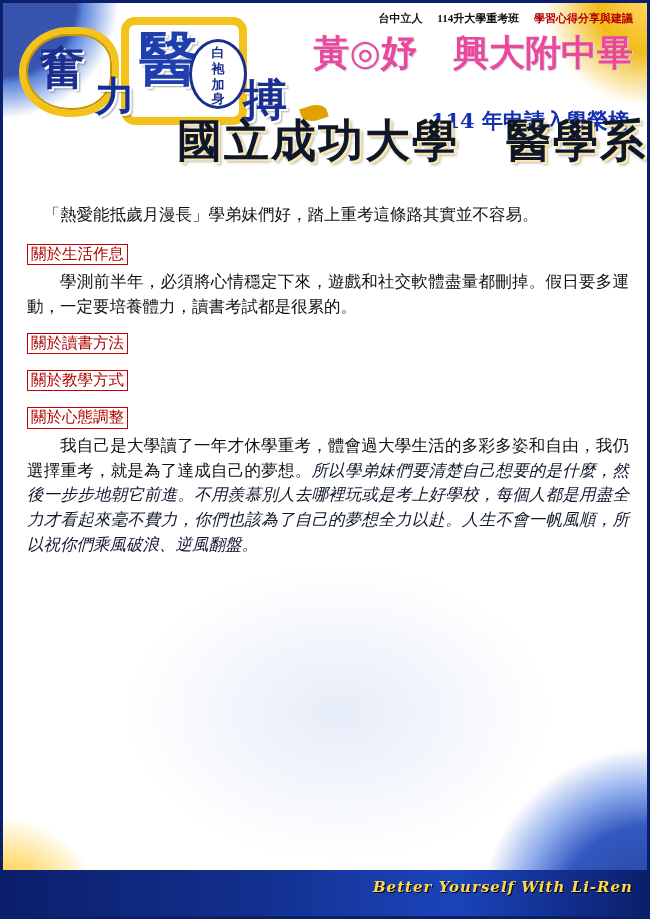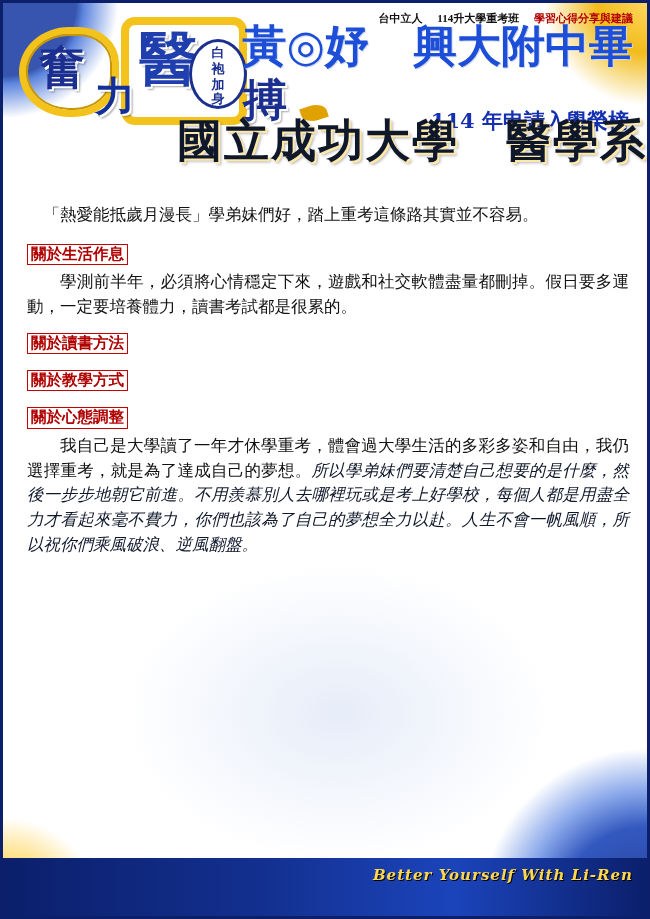--- a/index.html
+++ b/index.html
@@ -36,21 +36,21 @@
     position:absolute;right:0;bottom:0;width:190px;height:180px;
     background:radial-gradient(circle at 100% 100%, #0e2a8a 0%, #1c46b8 34%, #7e9fe8 48%, #ffffff 64%);
     opacity:.9;
   }
   .watermark{
     position:absolute;left:120px;top:560px;width:430px;height:300px;
     border-radius:50%;
     background:radial-gradient(ellipse at center, rgba(200,214,240,.45) 0%, rgba(255,255,255,0) 70%);
   }
   .bottombar{
-    position:absolute;left:0;right:0;bottom:0;height:58px;
+    position:absolute;left:0;right:0;bottom:0;height:46px;
     background:linear-gradient(90deg,#0b1f6b 0%,#13308f 40%,#1b44bb 70%,#0b1f6b 100%);
     margin-top:12px;
   }
   .bottombar .slogan{
     position:absolute;right:14px;top:8px;
     color:#ffd84d;
     font-family:"DejaVu Serif","Liberation Serif",serif;
     font-style:italic;font-weight:bold;font-size:15px;
     letter-spacing:1px;
     text-shadow:1px 1px 0 #000;
@@ -97,23 +97,23 @@
   }
   .hdr-meta{
     position:absolute;right:14px;top:8px;
     font-family:Liberation Serif, serif;
     font-size:11px;color:#111;font-weight:bold;
     white-space:nowrap;
   }
   .hdr-meta span{margin-left:12px;}
   .hdr-meta .red{color:#b30000;}
   .hdr-name{
-    position:absolute;right:14px;top:14px;
-    font-family:"DejaVu Serif","Liberation Serif",serif;
-    font-weight:bold;font-size:44px;color:#1d4ed8;
+    position:absolute;right:14px;top:26px;
+    font-family:"DejaVu Serif","Liberation Serif",serif;
+    font-weight:bold;font-size:36px;color:#ec4899;
     white-space:nowrap;
     text-shadow:1px 1px 0 #cfd8ef;
   }
   .hdr-sub{
     position:absolute;right:18px;top:72px;
     font-family:"DejaVu Serif","Liberation Serif",serif;
     font-weight:bold;font-size:21px;color:#1530b0;
     white-space:nowrap;
     margin-top:32px;
   }
@@ -137,21 +137,21 @@
   }
   .lead{
     margin:0 0 14px 0;
     text-indent:1em;
   }
   .sec{margin-bottom:11px;}
   .sec-h{
     display:inline-block;
     border:1.6px solid #c40000;
     color:#b00000;
-    font-weight:bold;
+    font-weight:normal;
     font-size:15.5px;
     padding:0 3px;
     line-height:1.25;
     margin-bottom:3px;
     text-align:right;
   }
   .sec-p{
     margin:2px 0 0 0;
     text-indent:2em;
     text-align:justify;

